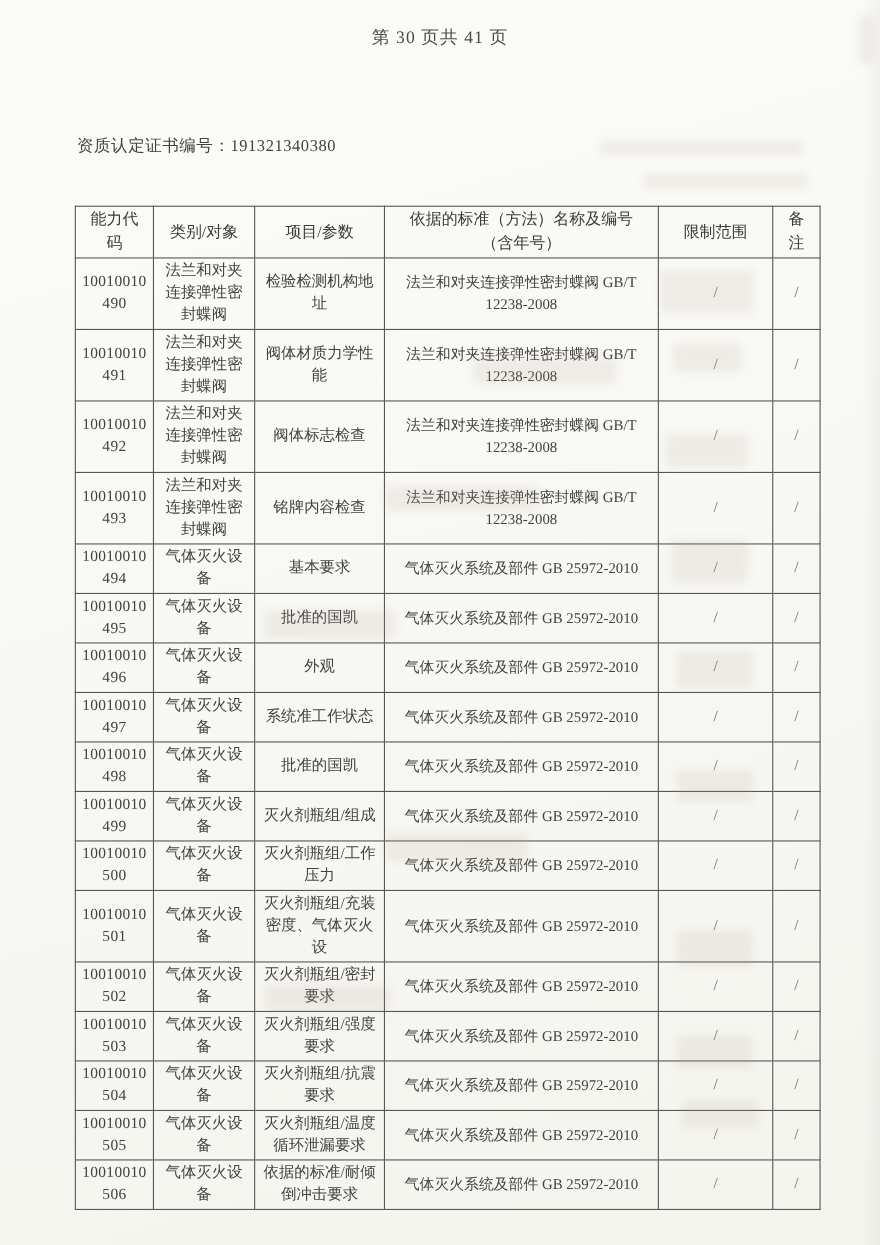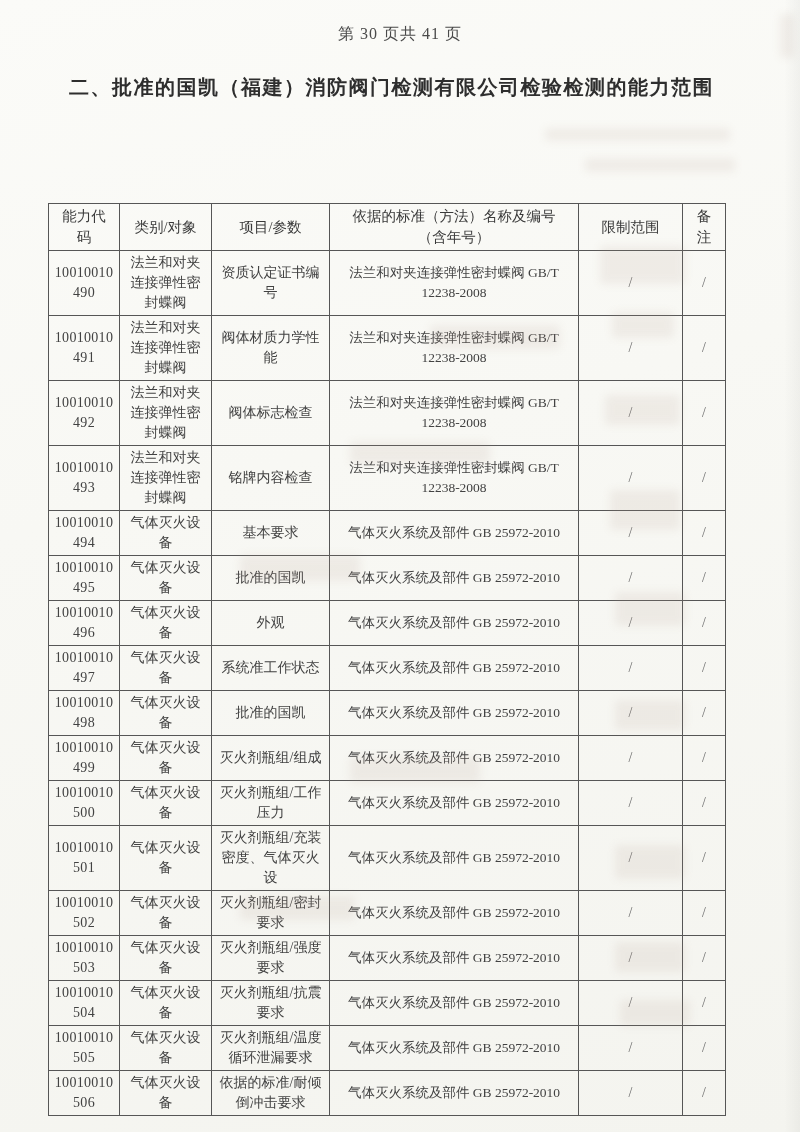--- a/index.html
+++ b/index.html
@@ -28,23 +28,23 @@
     font-size:20px;font-weight:bold;letter-spacing:1.5px;color:#2e2e2e;
     white-space:nowrap;
   }
   .info-line{
     position:absolute;left:70px;
     font-size:15px;letter-spacing:.5px;color:#414141;
   }
   .info-cert{top:123px;}
   .info-addr{top:160px;}
   .cap-table{
-    position:absolute;top:187px;left:48px;width:677px;
+    position:absolute;top:187px;left:68px;width:677px;
     border-collapse:collapse;table-layout:fixed;
-    font-size:14px;color:#424242;margin-top:16px;
+    font-size:14px;color:#424242;
   }
   .cap-table th,.cap-table td{
     border:1px solid var(--border);
     text-align:center;vertical-align:middle;
     white-space:pre-line;
     font-weight:normal;
     line-height:20px;
     padding:2px 3px;
     overflow:hidden;
   }
@@ -68,22 +68,22 @@
     pointer-events:none;
   }
 </style>
 </head>
 <body>
 
 <div class="page">
 
   <div class="page-indicator">第 30 页共 41 页</div>
 
-  <div class="doc-title">二、批准的国凯（福建）消防阀门检测有限公司检验检测的能力范围</div>
-
+
+  <div class="info-line info-cert"><span>资质认定证书编号：</span><span>191321340380</span></div>
 
 
   <table class="cap-table">
     <colgroup>
       <col style="width:71px">
       <col style="width:92px">
       <col style="width:118px">
       <col style="width:249px">
       <col style="width:104px">
       <col style="width:43px">
@@ -101,21 +101,21 @@
 注</th>
       </tr>
     </thead>
     <tbody id="table-body">
     <tr>
       <td class="c-code">10010010
 490</td>
       <td class="c-cat">法兰和对夹
 连接弹性密
 封蝶阀</td>
-      <td class="c-param">资质认定证书编号</td>
+      <td class="c-param">检验检测机构地址</td>
       <td class="c-std">法兰和对夹连接弹性密封蝶阀 GB/T
 12238-2008</td>
       <td class="c-limit">/</td>
       <td class="c-note">/</td>
     </tr>
 
     <tr>
       <td class="c-code">10010010
 491</td>
       <td class="c-cat">法兰和对夹

